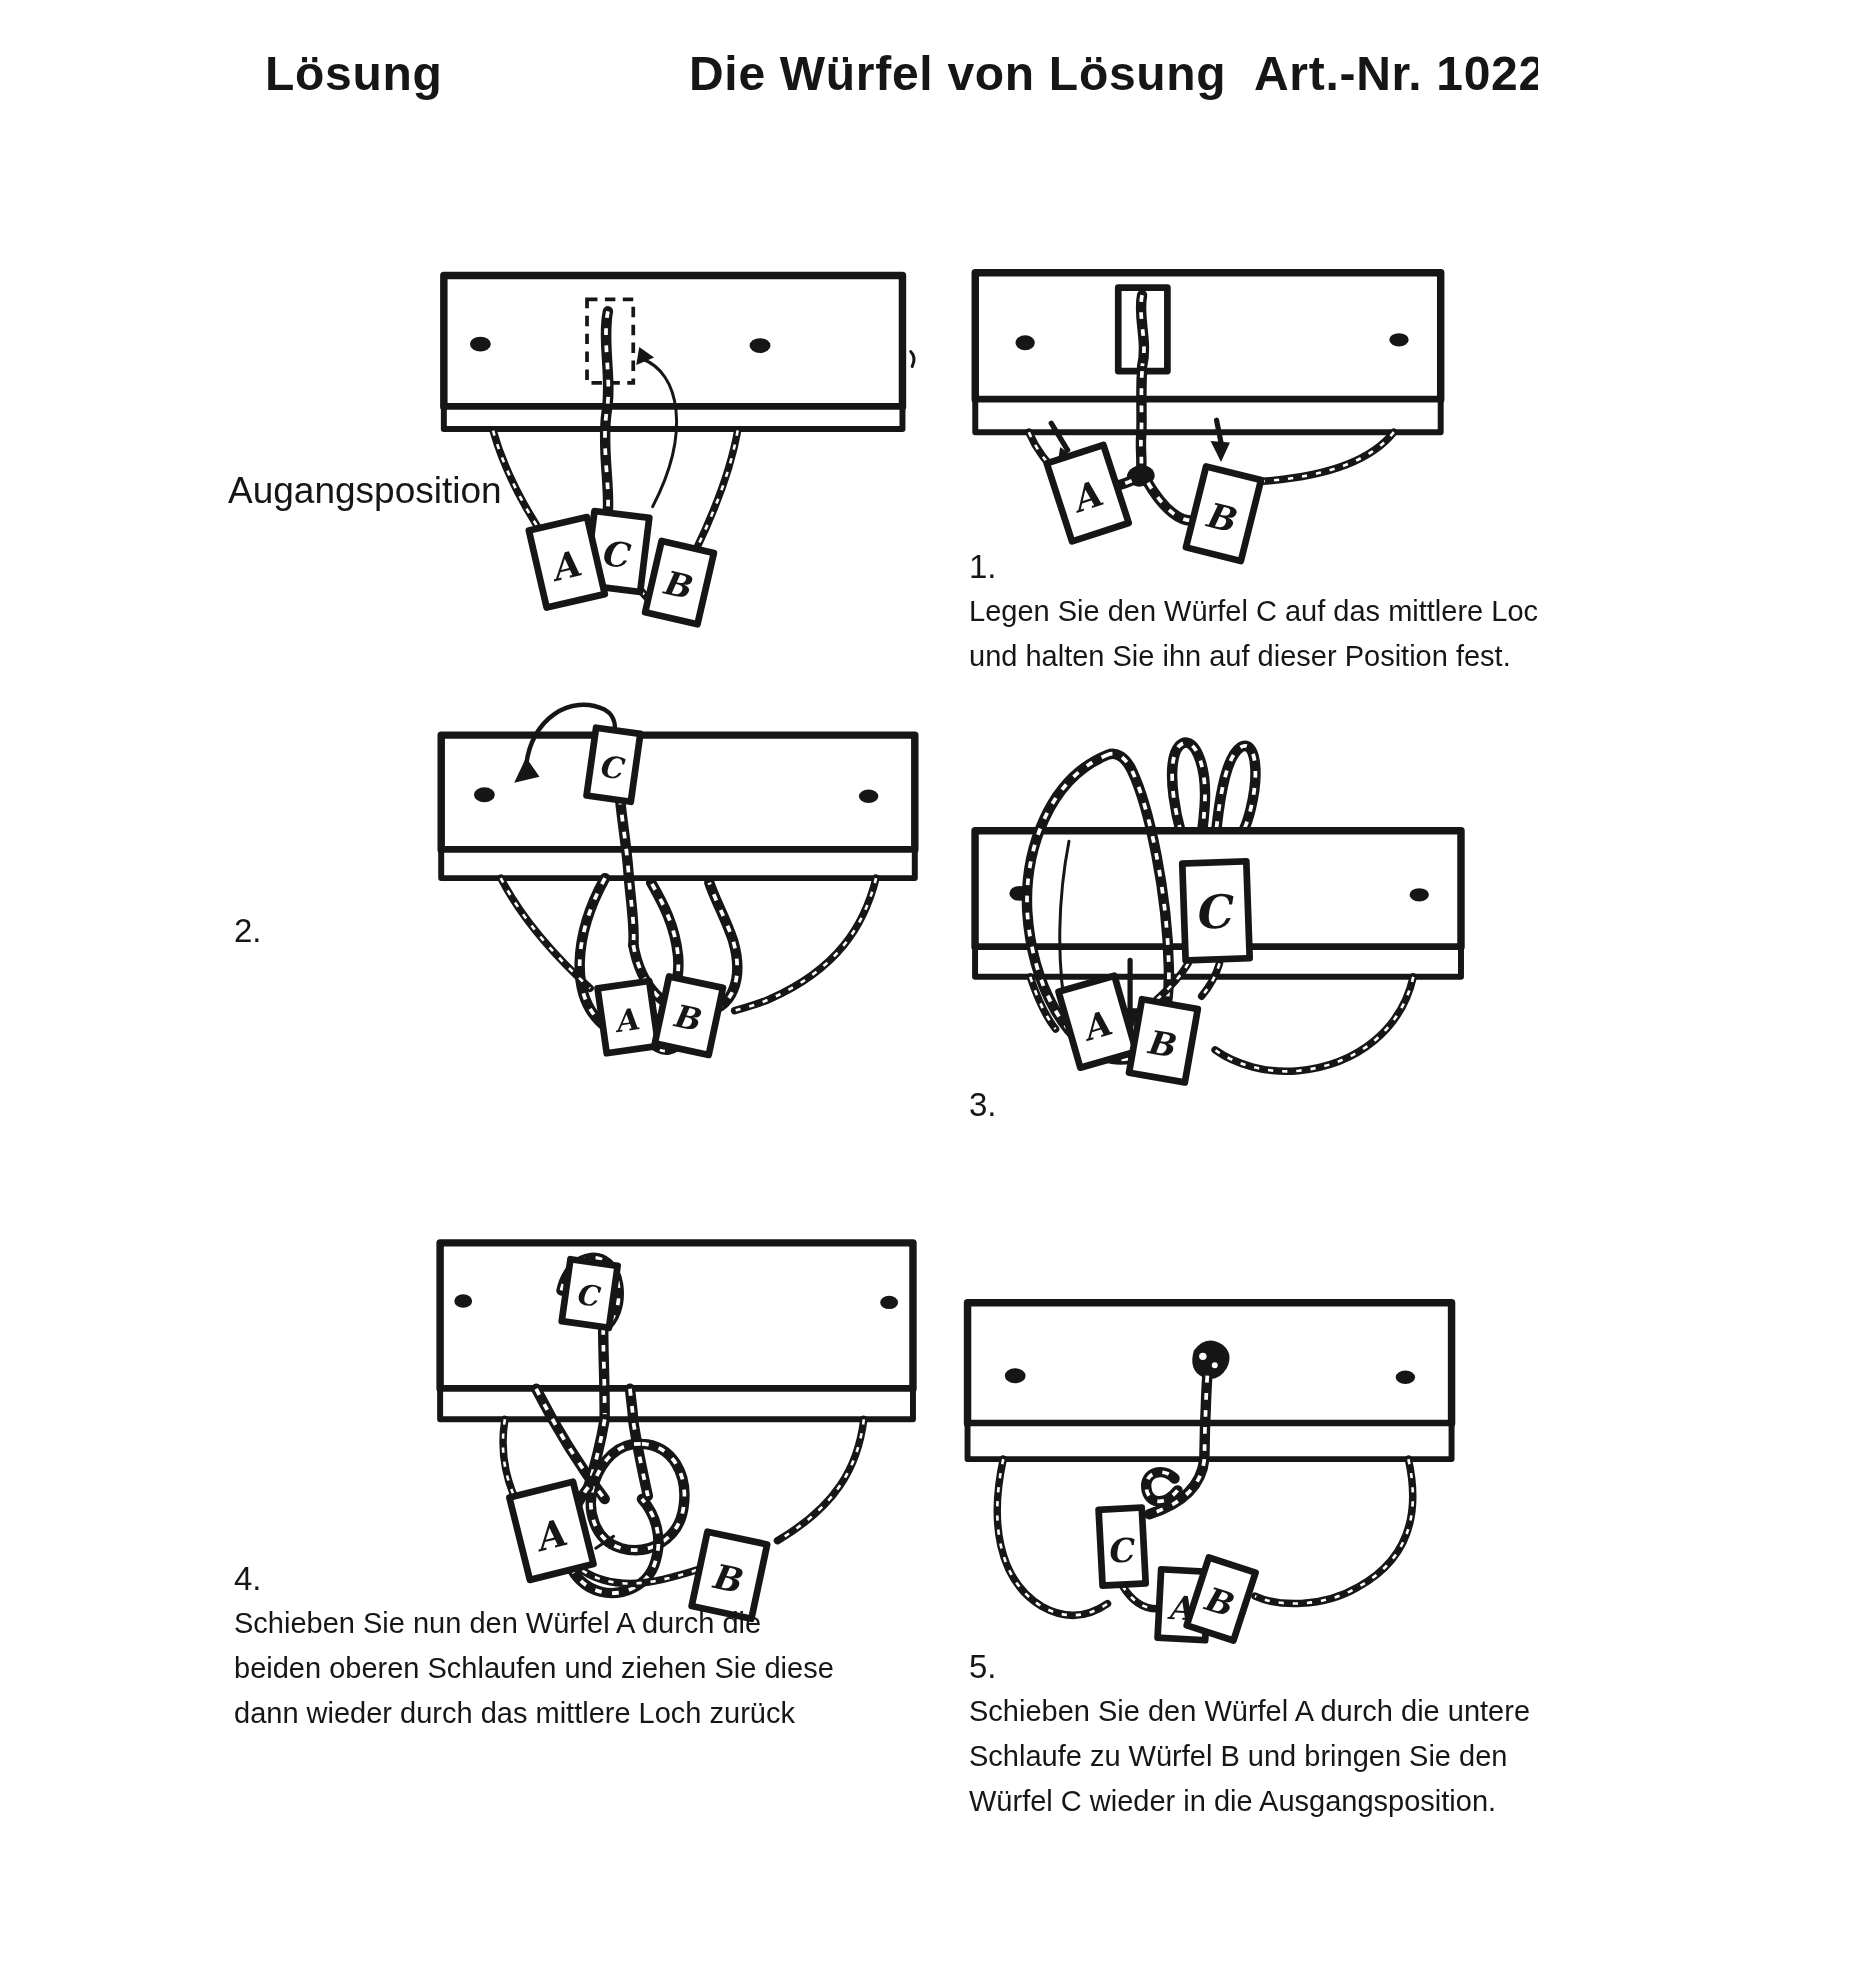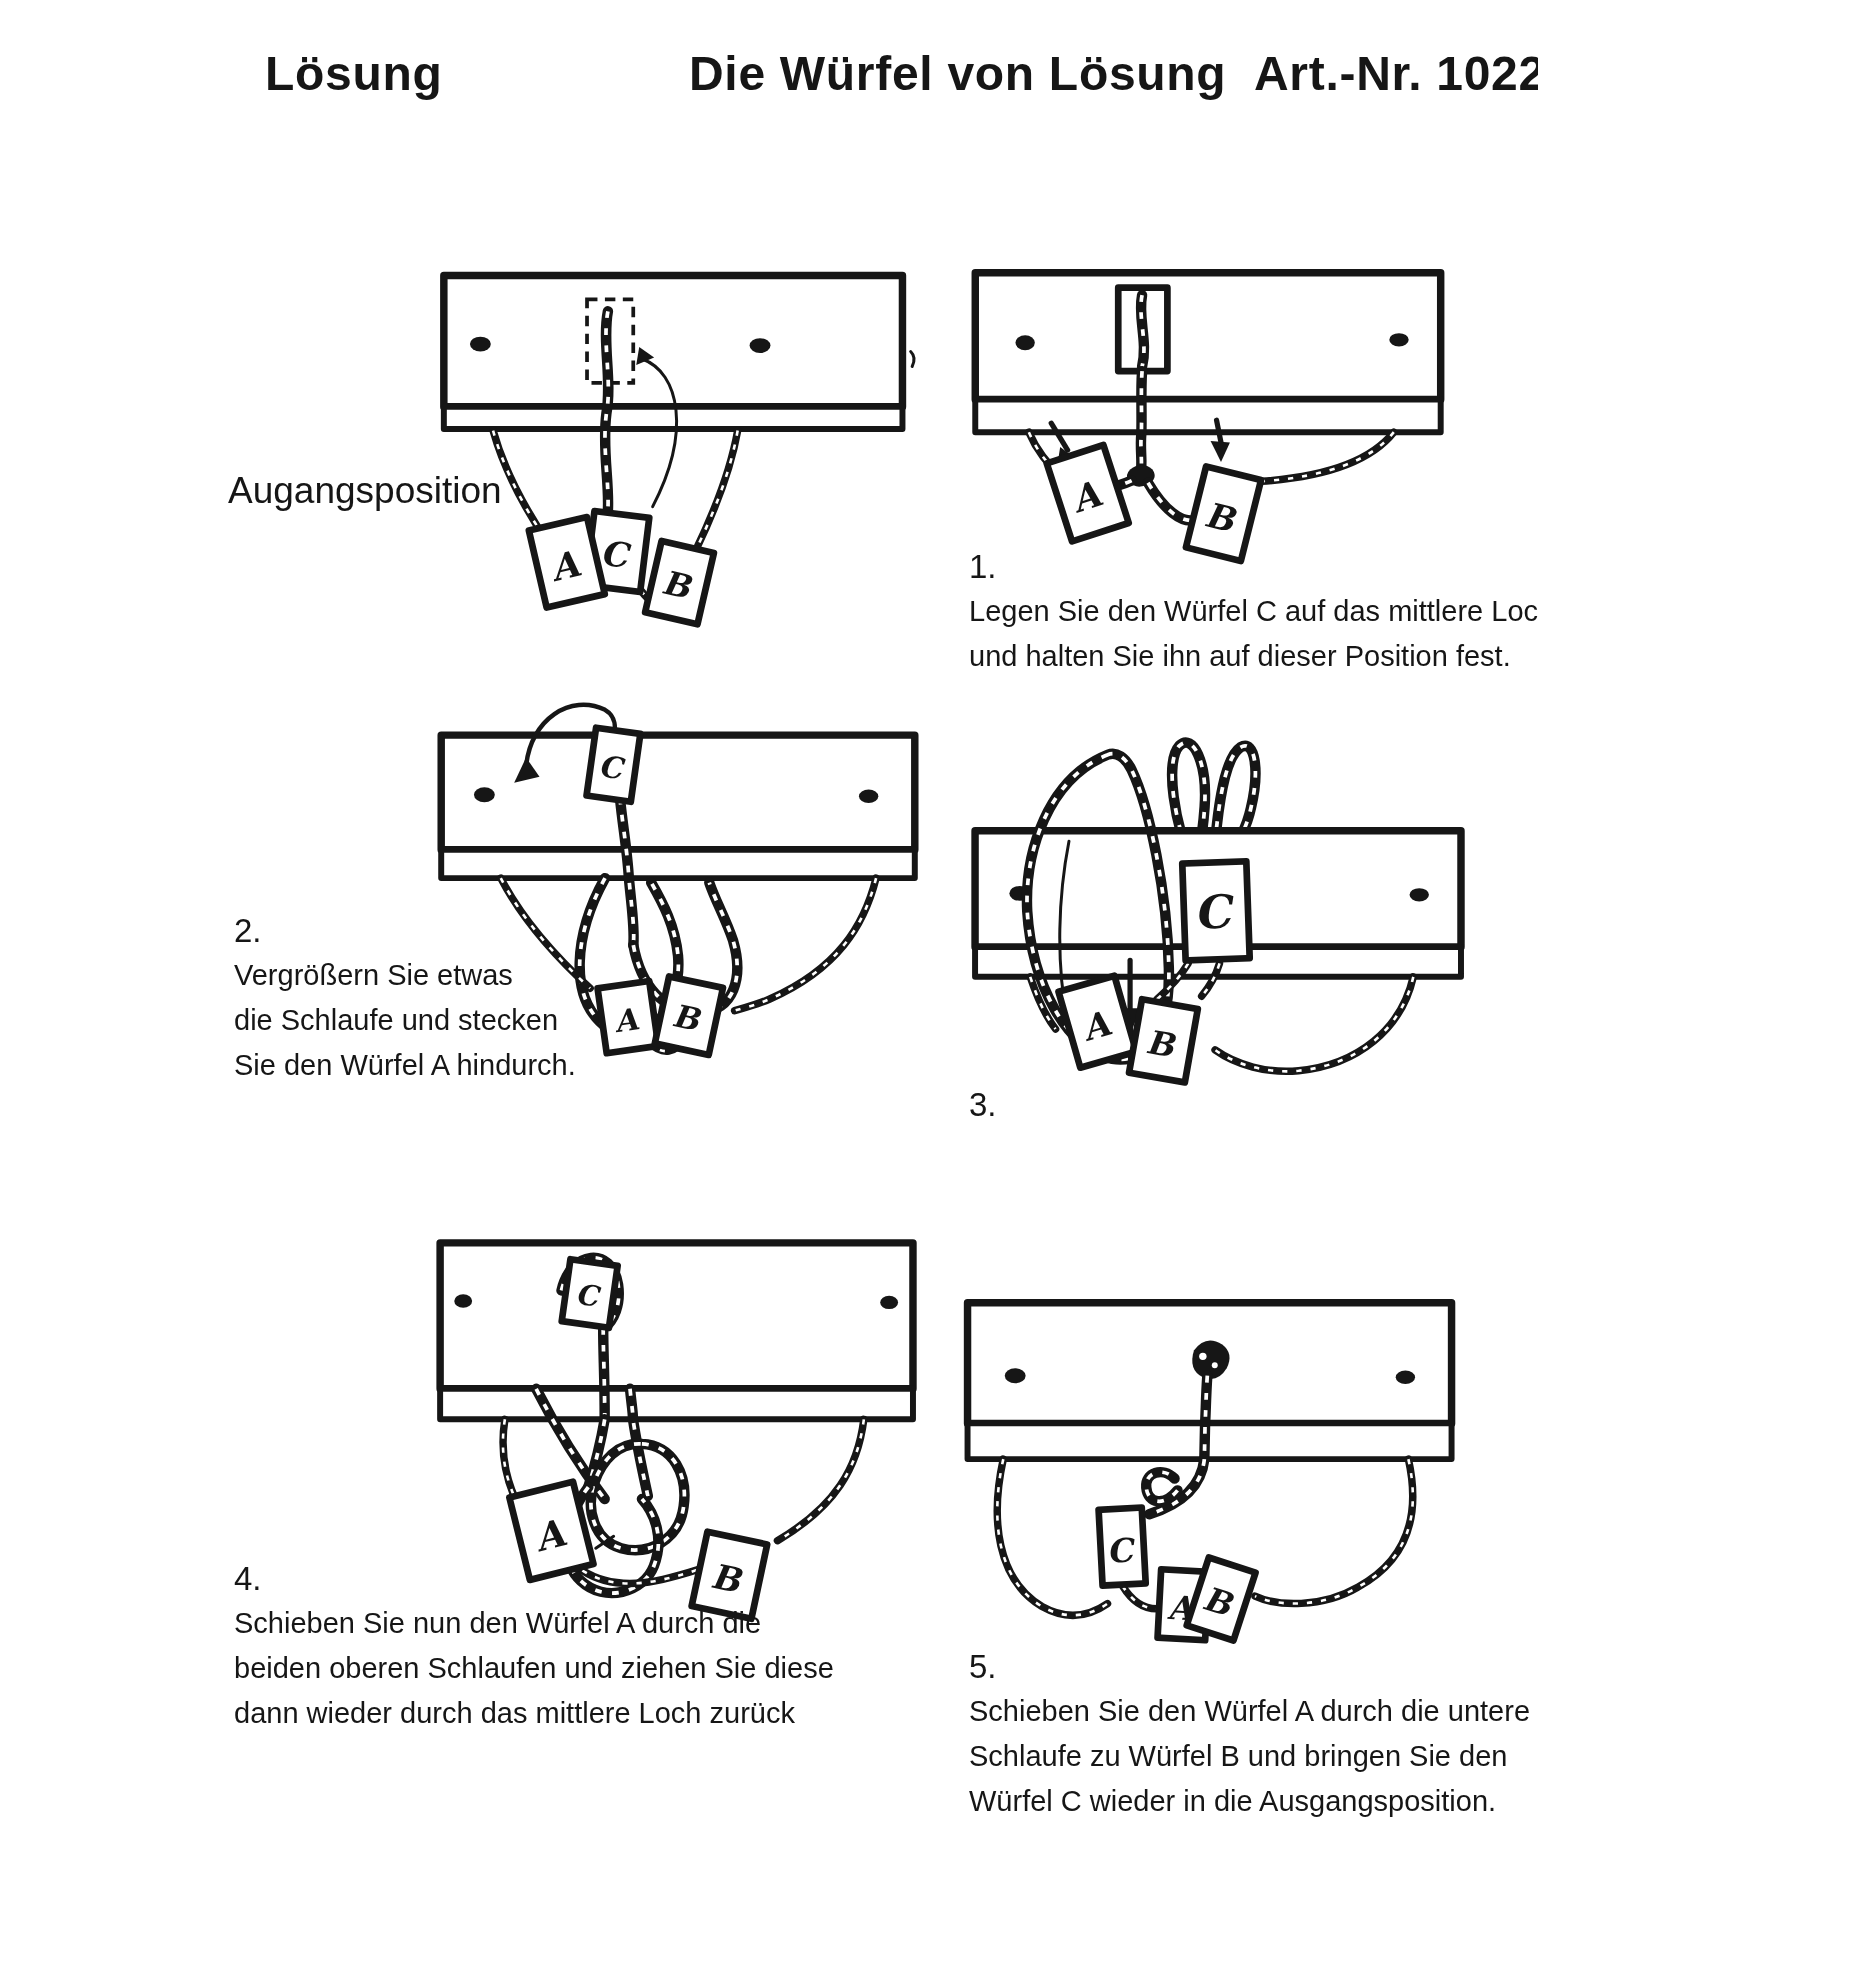--- a/index.html
+++ b/index.html
@@ -269,23 +269,20 @@
   </svg>
 
   <div class="step" style="left:969px; top:544px; width:760px;">
     <div class="step-num">1.</div>
     <div class="step-text">Legen Sie den Würfel C auf das mittlere Loch
 und halten Sie ihn auf dieser Position fest.</div>
   </div>
 
   <div class="step" style="left:234px; top:908px; width:477px;">
     <div class="step-num">2.</div>
-    <div class="step-text">Vergrößern Sie etwas
-die Schlaufe und stecken
-Sie den Würfel A hindurch.</div>
   </div>
 
   <div class="step" style="left:969px; top:1082px; width:768px;">
     <div class="step-num">3.</div>
   </div>
 
   <div class="step" style="left:234px; top:1556px; width:768px;">
     <div class="step-num">4.</div>
     <div class="step-text">Schieben Sie nun den Würfel A durch die
 beiden oberen Schlaufen und ziehen Sie diese

